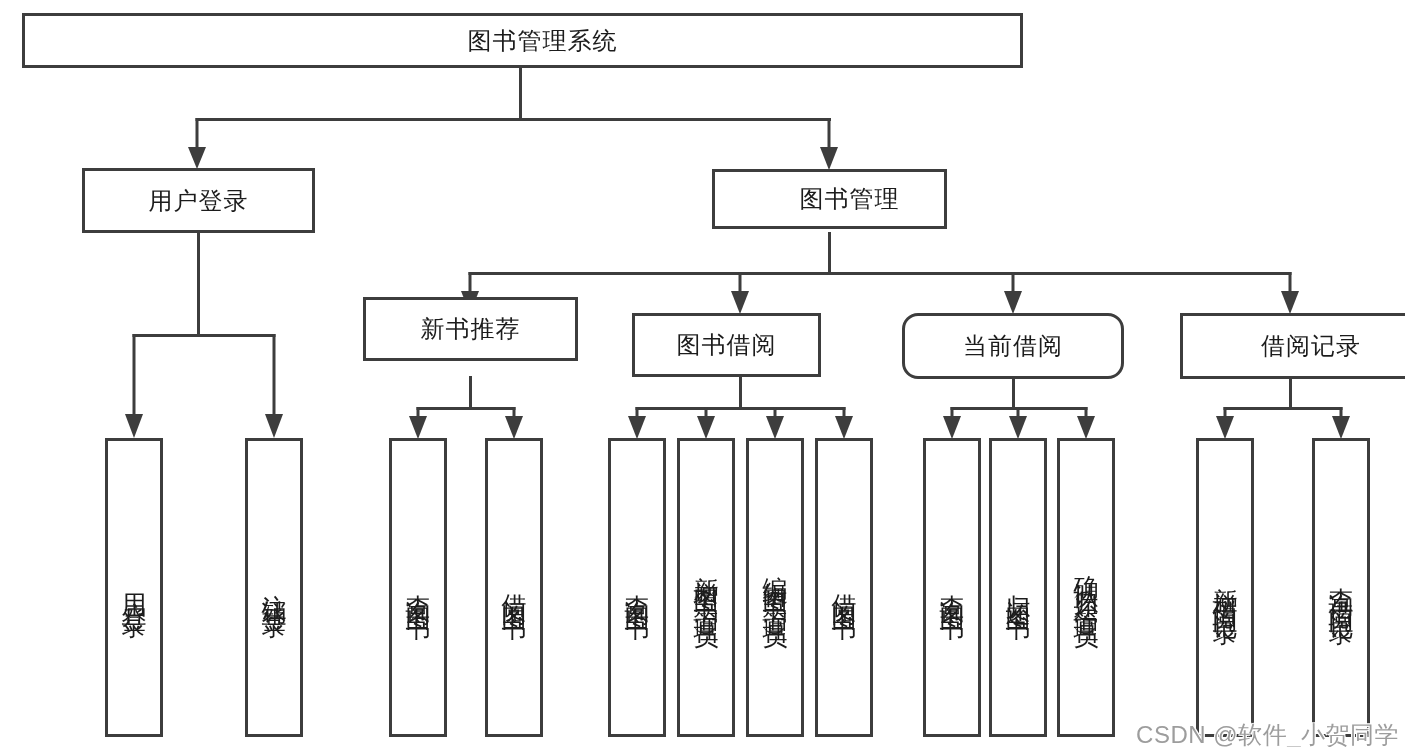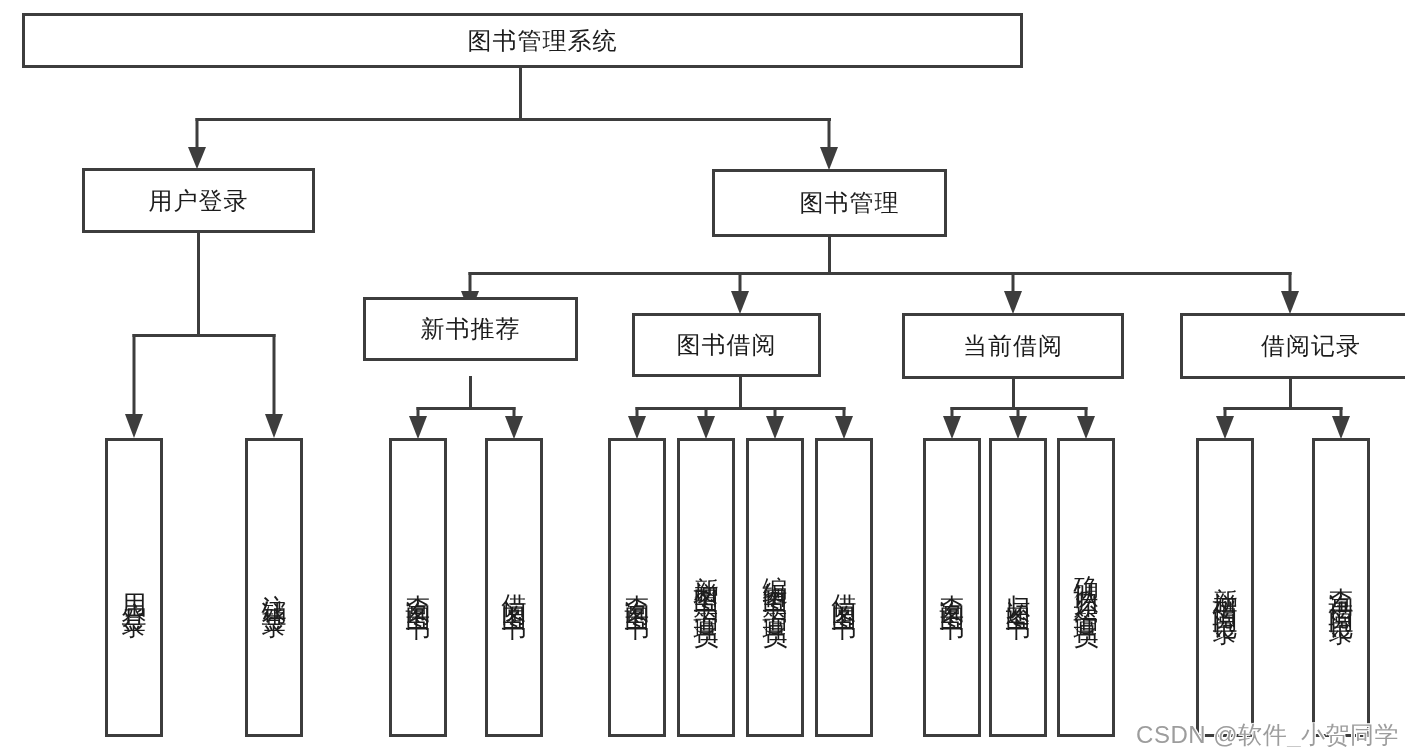--- a/index.html
+++ b/index.html
@@ -96,25 +96,25 @@
     <line x1="1223.5" y1="408.5" x2="1342.5" y2="408.5"></line>
     <line x1="1225" y1="407" x2="1225" y2="422"></line>
     <polygon points="1216,416 1234,416 1225,439"></polygon>
     <line x1="1341" y1="407" x2="1341" y2="422"></line>
     <polygon points="1332,416 1350,416 1341,439"></polygon>
   </svg>
 
   <div class="hbox" style="left:22px;top:13px;width:1001px;height:55px;padding-left:40px;">图书管理系统</div>
 
   <div class="hbox" style="left:82px;top:168px;width:233px;height:65px;">用户登录</div>
-  <div class="hbox" style="left:712px;top:169px;width:235px;height:68px;padding-left:40px;">图书管理</div>
+  <div class="hbox" style="left:712px;top:169px;width:235px;height:60px;padding-left:40px;">图书管理</div>
 
   <div class="hbox" style="left:363px;top:297px;width:215px;height:64px;">新书推荐</div>
   <div class="hbox" style="left:632px;top:313px;width:189px;height:64px;">图书借阅</div>
-  <div class="hbox" style="left:902px;top:313px;width:222px;height:66px;">当前借阅</div>
+  <div class="hbox" style="left:902px;top:313px;width:222px;height:66px;border-radius:16px;">当前借阅</div>
   <div class="hbox" style="left:1180px;top:313px;width:262px;height:66px;">借阅记录</div>
 
   <div class="vbox" style="left:105px;">用户登录</div>
   <div class="vbox" style="left:245px;">注销登录</div>
 
   <div class="vbox" style="left:389px;">查询图书</div>
   <div class="vbox" style="left:485px;">借阅图书</div>
 
   <div class="vbox" style="left:608px;">查询图书</div>
   <div class="vbox" style="left:677px;">新增图书（管理员）</div>

